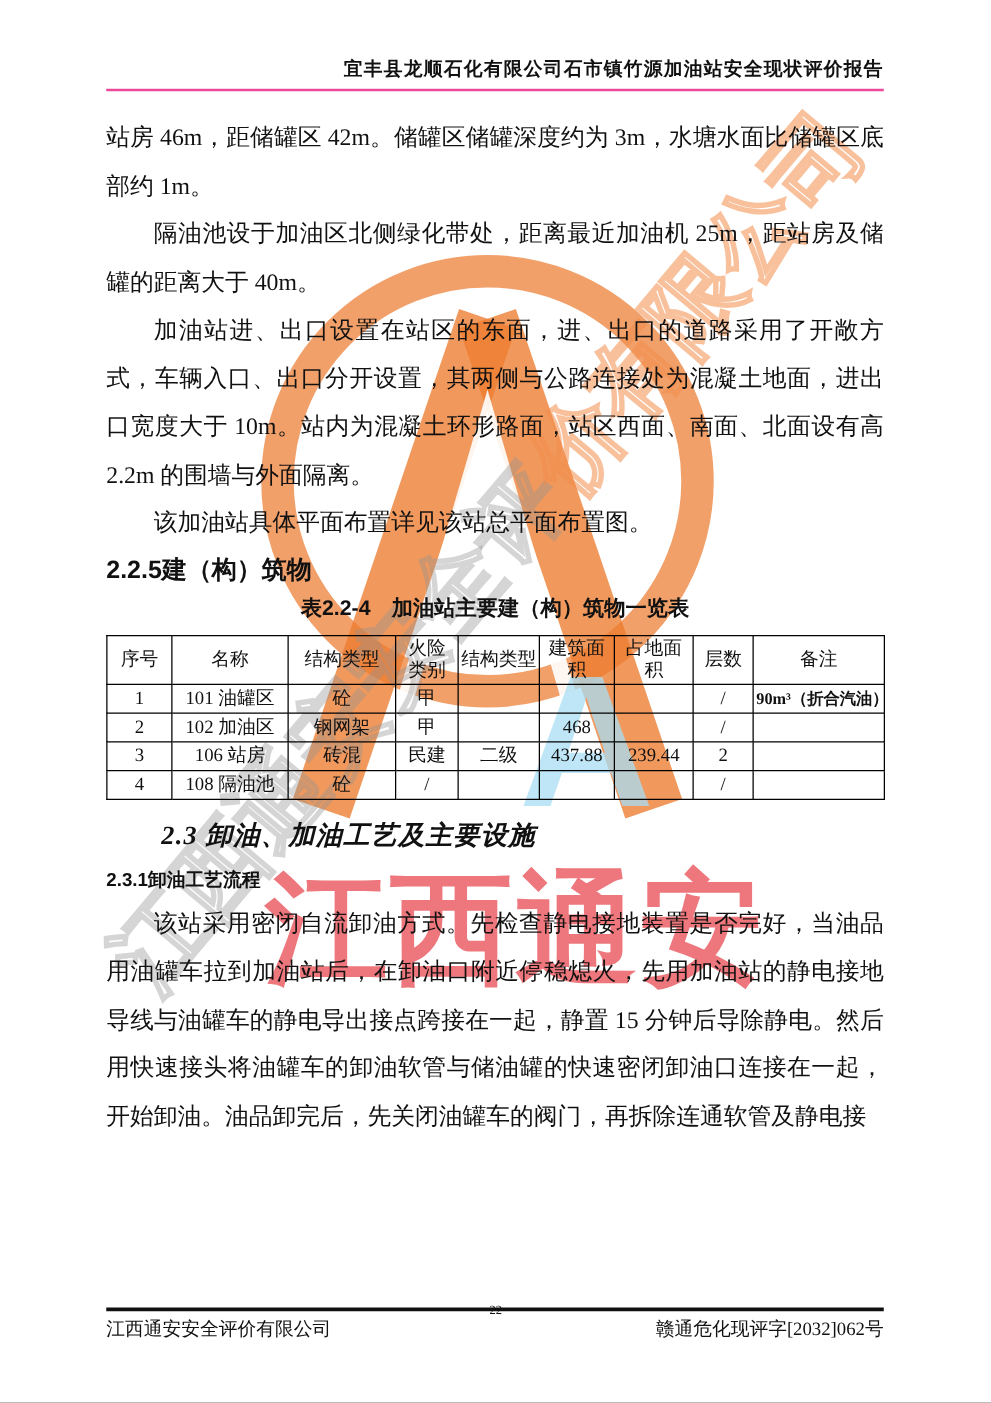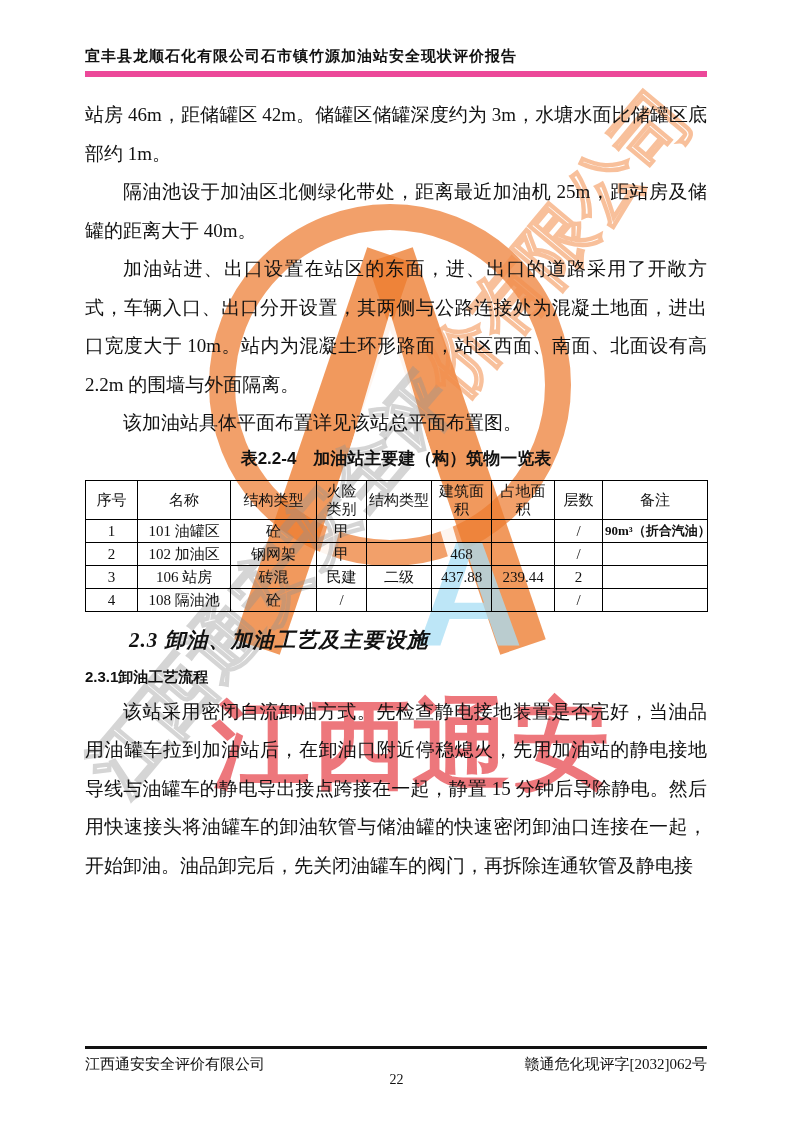--- a/index.html
+++ b/index.html
@@ -21,23 +21,23 @@
   .wm-diag .seg-orange { color:transparent; -webkit-text-stroke:2px rgba(242,140,72,0.55); }
   .wm-red {
     position:absolute; left:212px; top:695px;
     font-size:98px; line-height:100px; letter-spacing:2px; font-weight:bold;
     color:rgba(225,28,36,0.60); white-space:nowrap;
     font-family:"Liberation Serif", serif;
   }
   
   .content { position:relative; z-index:1; }
   .doc-header {
-    margin:46px 86px 0 85px; text-align:left;
+    margin:46px 86px 0 85px; text-align:right;
     font-size:15px; font-weight:bold; line-height:20px; letter-spacing:1px;
-    padding-bottom:5px; border-bottom:6px solid #ec4899;
+    padding-bottom:5px; border-bottom:2px solid #ec4899;
   }
   .body-area { margin:0 86px 0 85px; padding-top:19px; }
   .para {
     margin:0; font-size:19px; line-height:38.5px;
     text-align:justify; text-align-last:left; word-break:break-all;
   }
   .indent { text-indent:2em; }
   .h225 {
     margin:2px 0 0 0; font-size:20px; line-height:30px; font-weight:bold;
     font-family:"Liberation Sans", sans-serif;
@@ -60,22 +60,22 @@
     margin:11px 0 0 0; padding-left:44px; font-size:21px; line-height:34px;
     font-weight:bold; font-style:italic; letter-spacing:1px;
     font-family:"Liberation Serif", serif;
   }
   .h231 {
     margin:4px 0 0 0; font-size:15px; line-height:32px; font-weight:bold;
     font-family:"Liberation Sans", sans-serif;
   }
   .p-first { margin-top:5px; }
   .pageno {
-    position:absolute; z-index:1; left:0; right:0; top:1071px;
-    text-align:center; font-size:14px; line-height:18px;
+    position:absolute; z-index:1; left:0; right:0; top:1040px;
+    text-align:center; font-size:10px; line-height:18px;
   }
   .doc-footer {
     position:absolute; z-index:1; left:85px; right:86px; top:1046px;
     border-top:3px solid #111; padding-top:5px;
     display:flex; justify-content:space-between;
     font-size:15px; line-height:20px;
   }
 </style>
 </head>
 <body>
@@ -99,20 +99,21 @@
     <div class="doc-header">
       <span>宜丰县龙顺石化有限公司石市镇竹源加油站安全现状评价报告</span>
     </div>
 
     <div class="body-area">
       <p class="para">站房 46m，距储罐区 42m。储罐区储罐深度约为 3m，水塘水面比储罐区底部约 1m。</p>
       <p class="para indent">隔油池设于加油区北侧绿化带处，距离最近加油机 25m，距站房及储罐的距离大于 40m。</p>
       <p class="para indent">加油站进、出口设置在站区的东面，进、出口的道路采用了开敞方式，车辆入口、出口分开设置，其两侧与公路连接处为混凝土地面，进出口宽度大于 10m。站内为混凝土环形路面，站区西面、南面、北面设有高 2.2m 的围墙与外面隔离。</p>
       <p class="para indent">该加油站具体平面布置详见该站总平面布置图。</p>
 
+      <h3 class="h225">2.2.5建（构）筑物</h3>
       <div class="tbl-caption">表2.2-4　加油站主要建（构）筑物一览表</div>
 
       <table class="btable">
         <colgroup>
           <col style="width:52px">
             <col style="width:93px">
             <col style="width:86px">
           <col style="width:50px">
             <col style="width:65px">
             <col style="width:60px">

